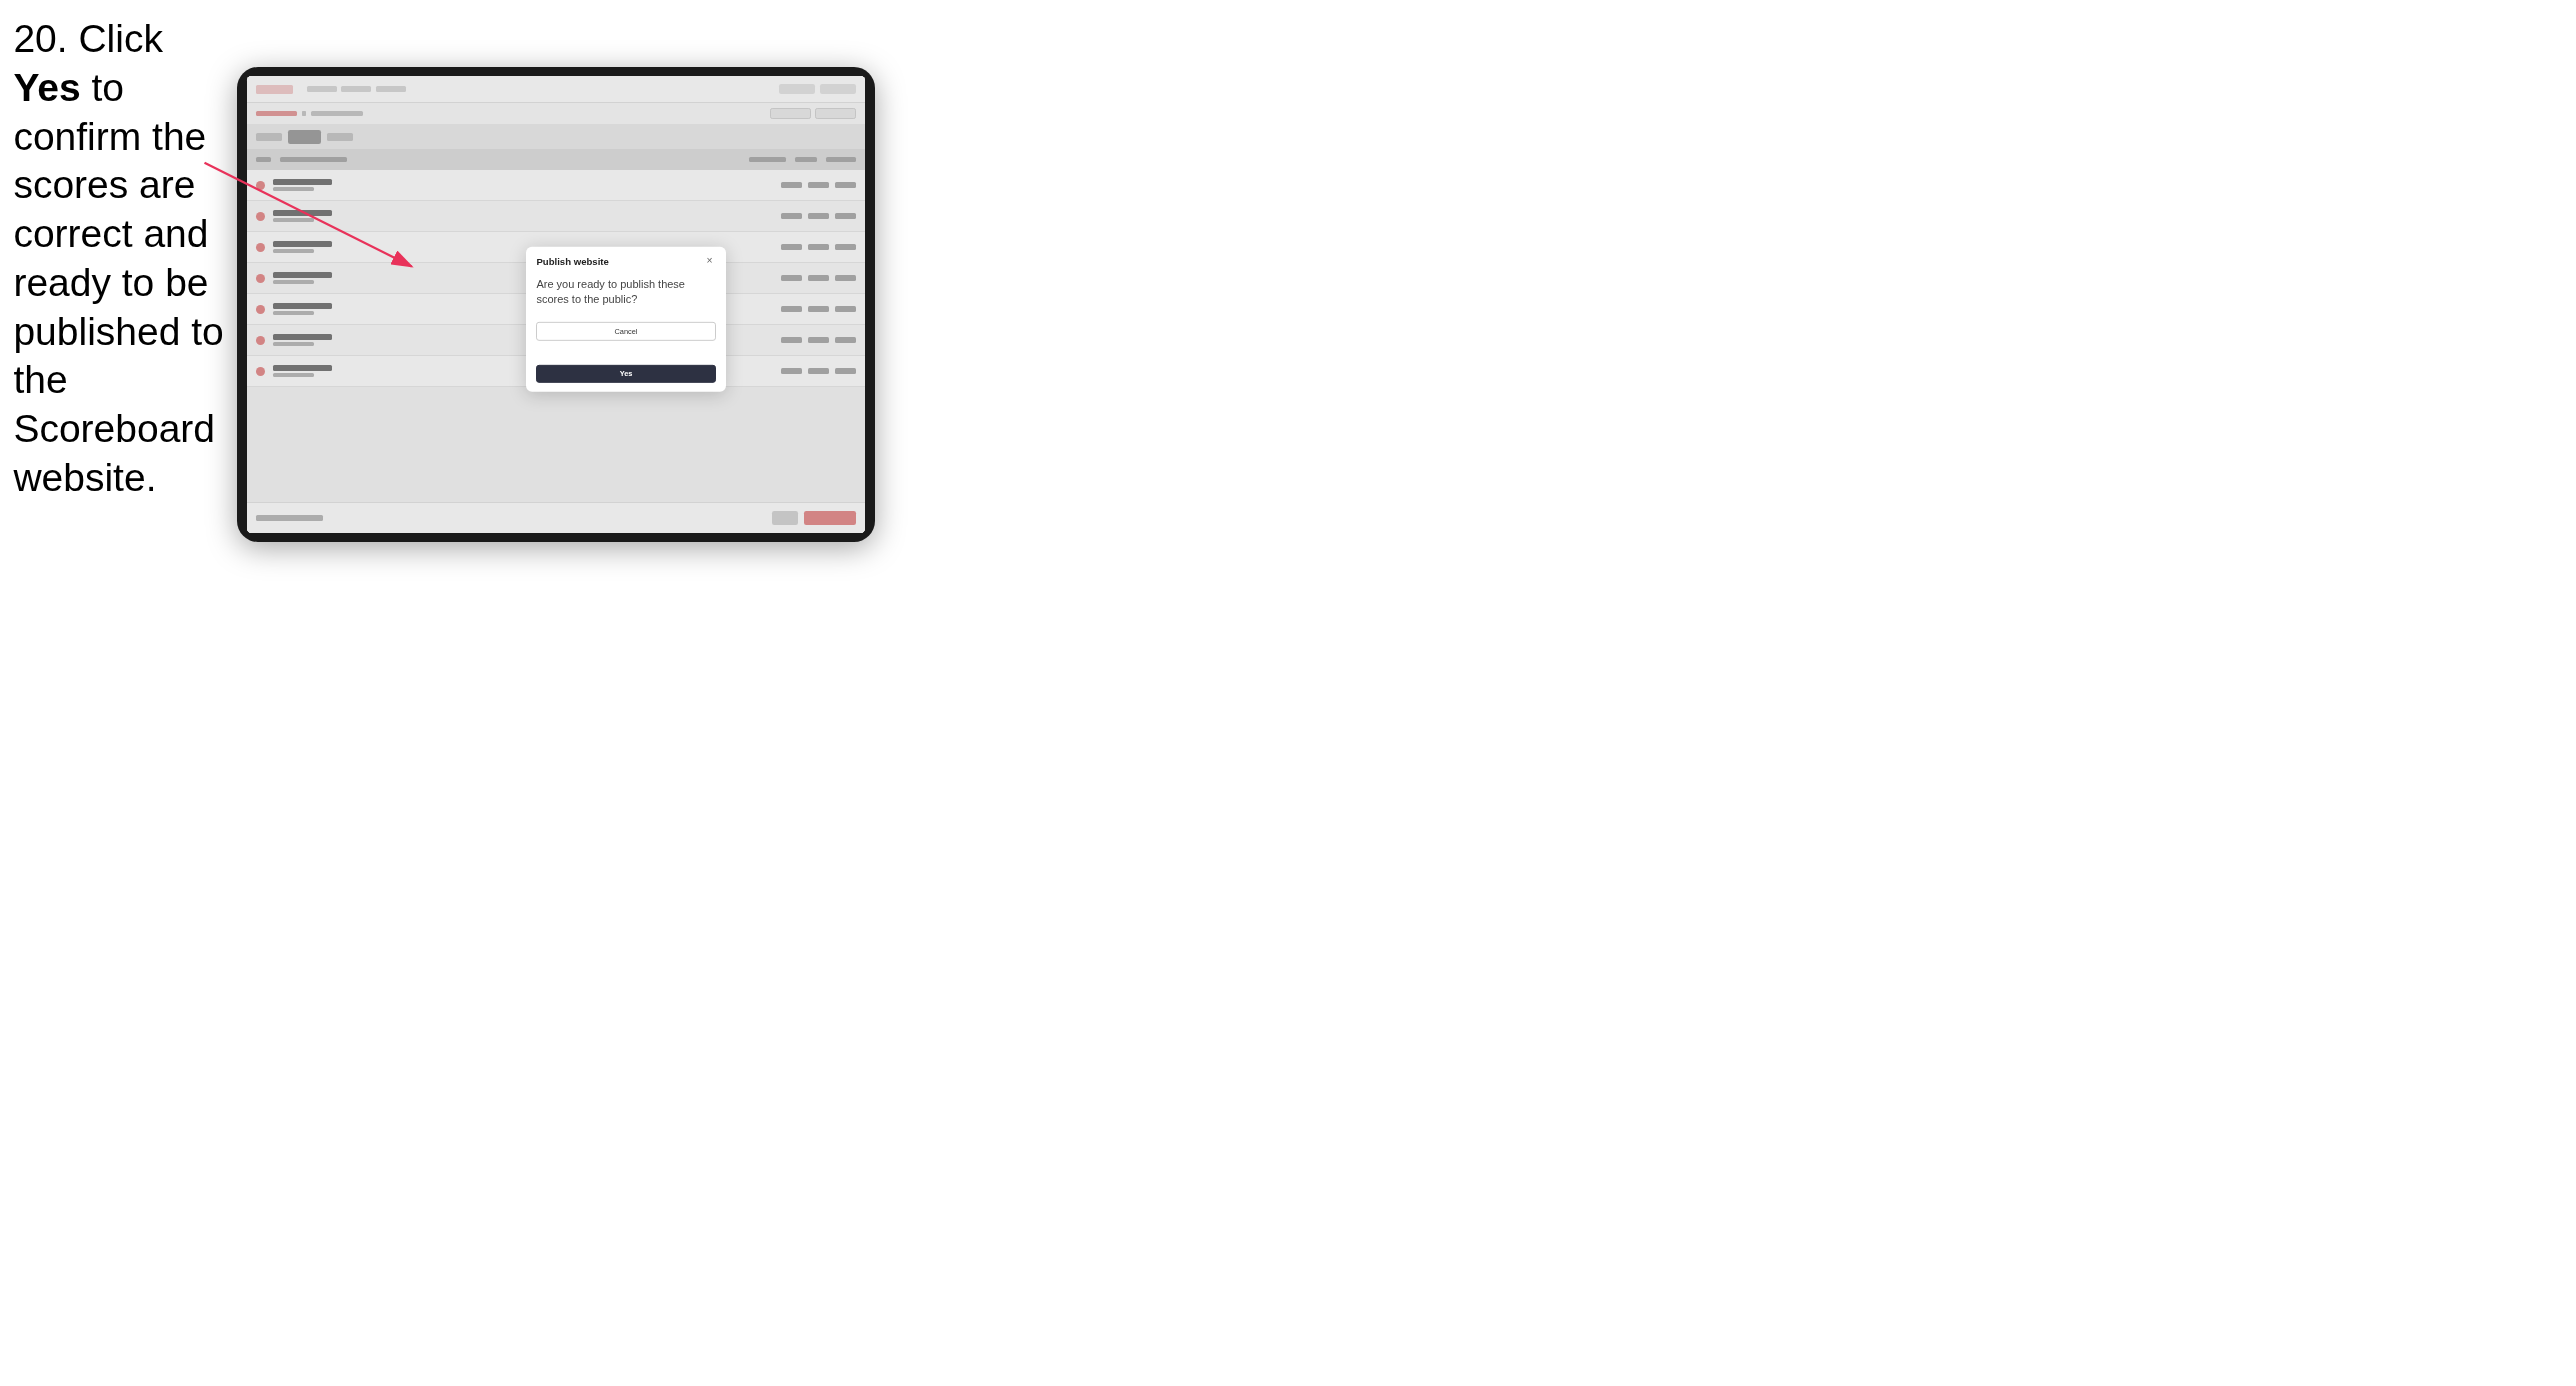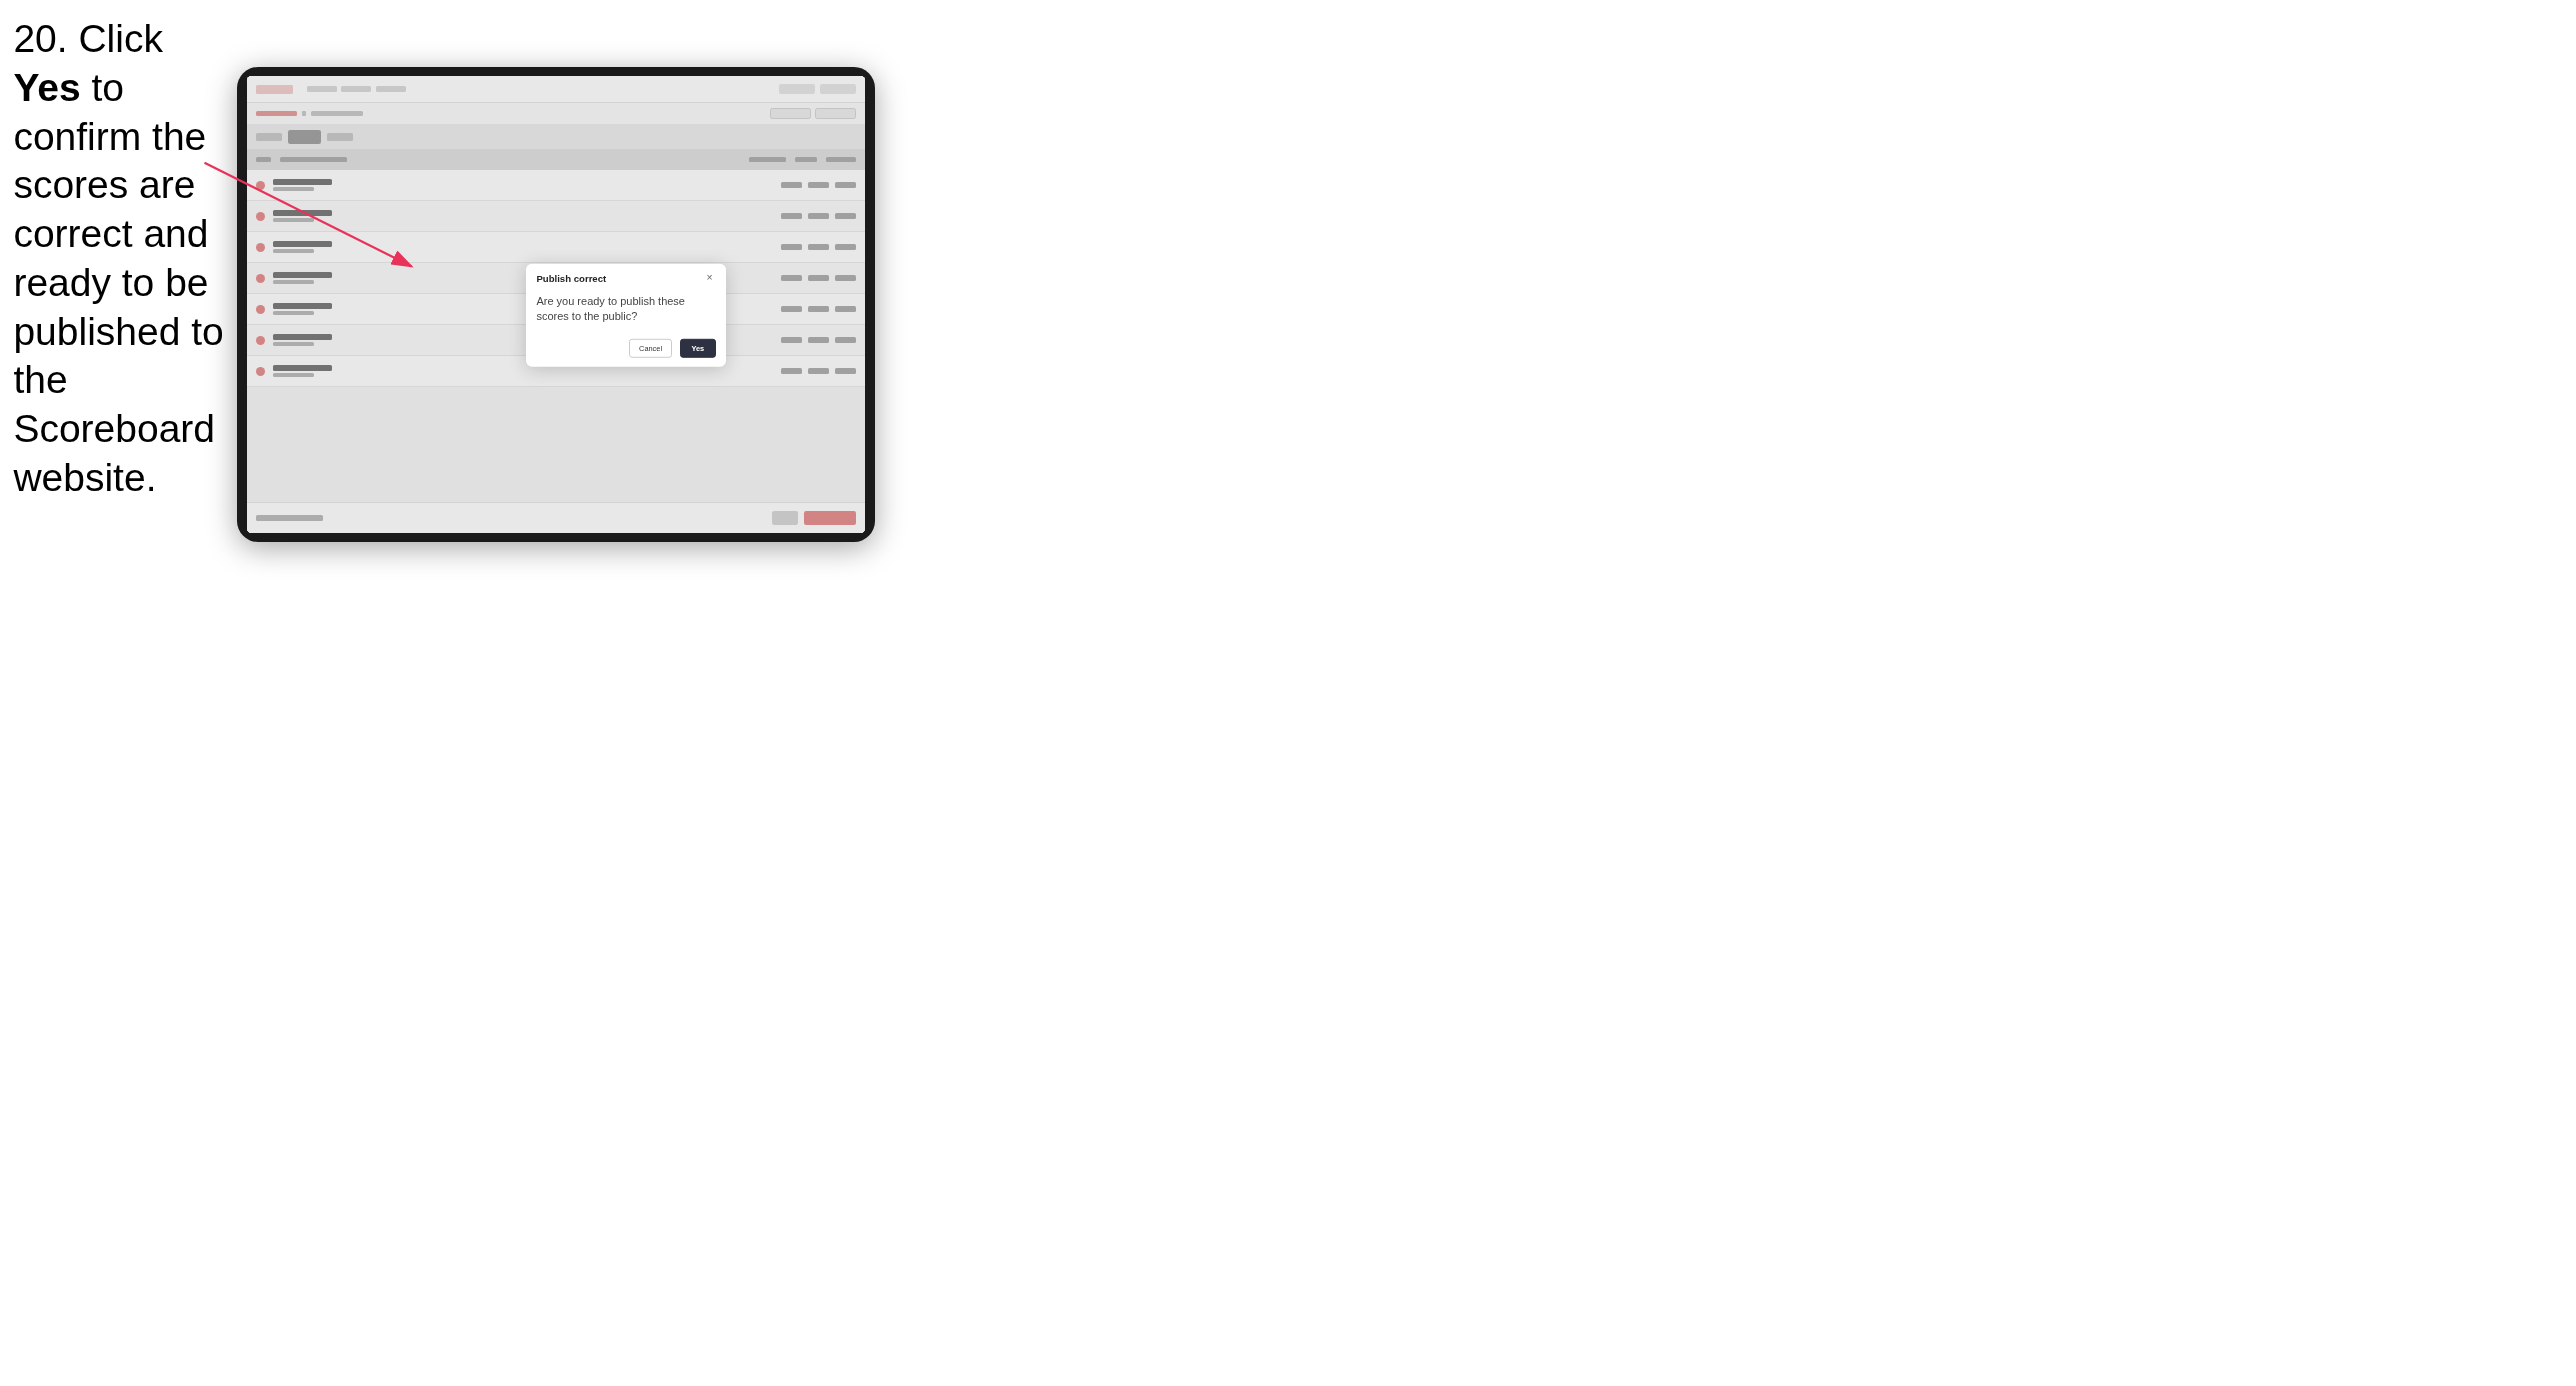--- a/index.html
+++ b/index.html
@@ -333,21 +333,22 @@
     }
     .modal-message {
       font-size: 11px;
       color: #444444;
       line-height: 1.4;
     }
     .modal-footer {
       padding: 4.5px 10.4px 9px 10.4px;
       display: flex;
       justify-content: flex-end;
-      gap: 8px;
+      gap: 24px;
+      flex-direction: column;
     }
     .btn-cancel {
       padding: 3.7px 9px;
       font-size: 7.4px;
       background: #ffffff;
       border: 0.7px solid #cccccc;
       border-radius: 3px;
       cursor: pointer;
       color: #333333;
     }
@@ -517,21 +518,21 @@
       <div class="fake-footer-right">
         <div class="fake-footer-btn1"></div>
         <div class="fake-footer-btn2"></div>
       </div>
     </div>
 
     <div class="modal-backdrop"></div>
 
     <div class="modal-dialog">
       <div class="modal-header">
-        <span class="modal-title">Publish correct</span>
+        <span class="modal-title">Publish website</span>
         <button class="modal-close">×</button>
       </div>
       <div class="modal-body">
         <p class="modal-message">Are you ready to publish these scores to the public?</p>
       </div>
       <div class="modal-footer">
         <button class="btn-cancel">Cancel</button>
         <button class="btn-yes">Yes</button>
       </div>
     </div>

